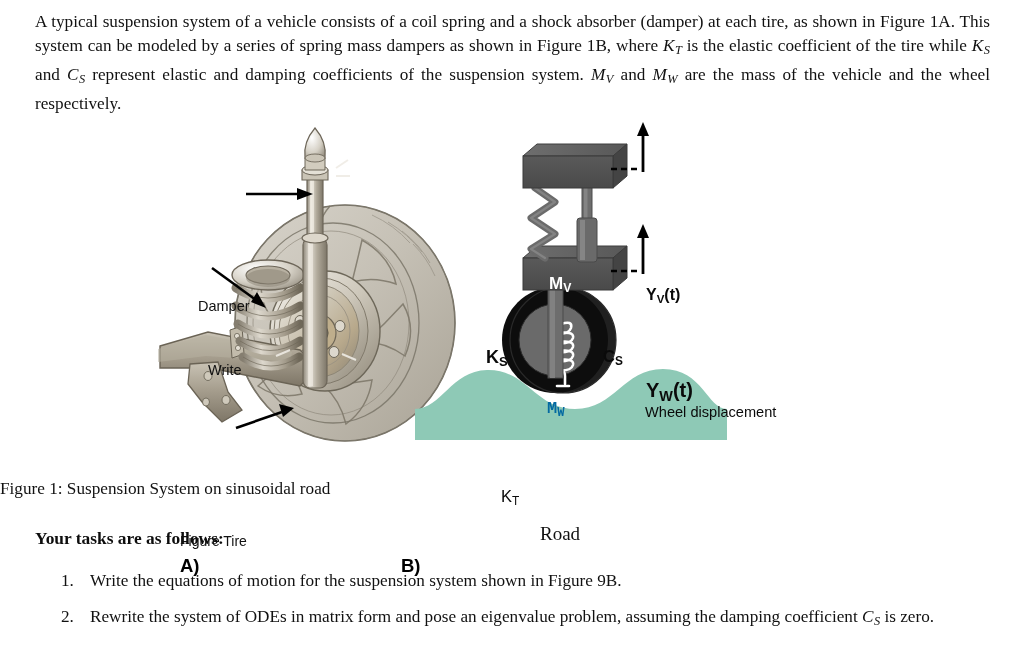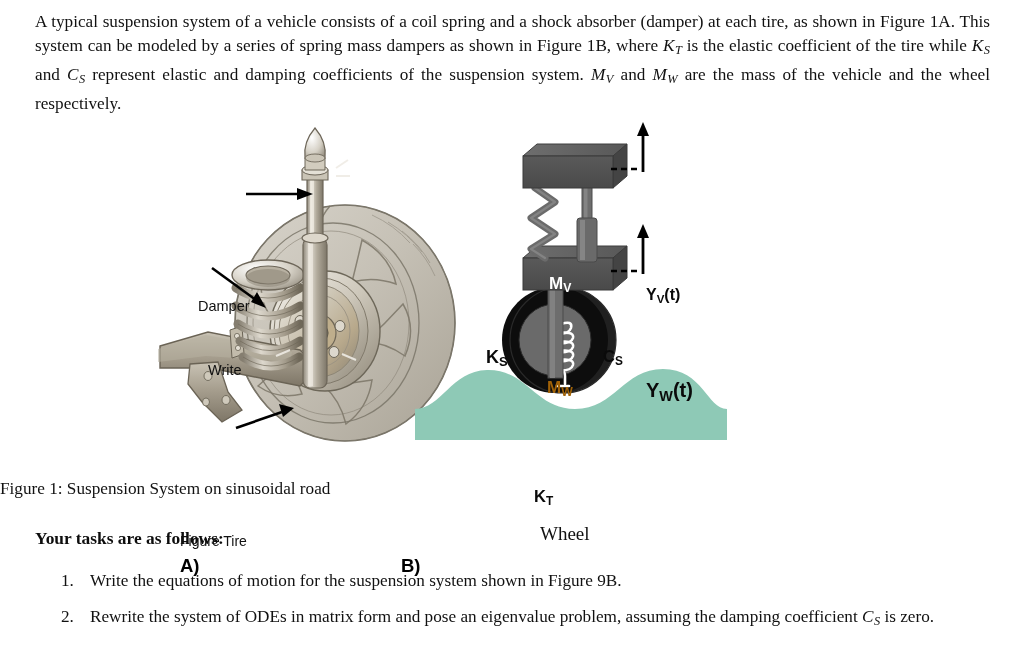--- a/index.html
+++ b/index.html
@@ -208,23 +208,22 @@
     font-size: 16.5px;
     font-weight: bold;
     color: #0a0a0a;
   }
   .lbl-kt {
     position: absolute;
     left: 501px;
     top: 369px;
     font-family: "Liberation Sans", sans-serif;
     font-size: 16.5px;
-    font-weight: bold;
-    color: #0a0a0a;
-    margin-left: 33px;
+    font-weight: normal;
+    color: #0a0a0a;
   }
   .bsub {
     font-size: 0.72em;
     vertical-align: -0.26em;
   }
   .lbl-road {
     position: absolute;
     left: 540px;
     top: 405px;
     font-family: "Liberation Serif", serif;
@@ -487,43 +486,44 @@
     <g stroke="#000">
       <path d="M196 153 L224 153" stroke-width="2.4" stroke-dasharray="6 4" fill="none"></path>
       <path d="M228 156 L228 116" stroke-width="2.8" fill="none"></path>
       <path d="M228 106 L222 120 L234 120 Z" fill="#000" stroke="none"></path>
     </g>
   </svg>
 
   <div style="position:absolute;left:549px;top:156px;font-family:'Liberation Sans',sans-serif;font-size:17px;font-weight:bold;color:#ffffff;">
     <span>M</span><span class="bsub">V</span>
   </div>
-  <div style="position:absolute;left:547px;top:260px;font-family:Liberation Sans, sans-serif;font-size:17px;font-weight:bold;color:#a16207;">
+  <div style="position:absolute;left:547px;top:281px;font-family:Liberation Mono, monospace;font-size:17px;font-weight:bold;color:#0369a1;">
     <span>M</span><span class="bsub">W</span>
   </div>
 
   <div class="lbl-ks">
     <span>K</span><span class="bsub">S</span>
   </div>
   <div class="lbl-cs">
     <span>C</span><span class="bsub">S</span>
   </div>
   <div class="lbl-kt">
     <span>K</span><span class="bsub">T</span>
   </div>
 
   <div class="lbl-yv">
     <span>Y</span><span class="bsub">V</span><span>(t)</span>
   </div>
 
   <div class="lbl-yw">
     <span>Y</span><span class="bsub">W</span><span>(t)</span>
   </div>
-
-  <div class="lbl-road">Wheel</div>
+  <div class="lbl-yw-desc">Wheel displacement</div>
+
+  <div class="lbl-road">Road</div>
 
   <div class="panel-letter-b">B)</div>
 </div>
 
 <div class="fig-caption">Figure 1: Suspension System on sinusoidal road</div>
 
 <div class="tasks-title">Your tasks are as follows:</div>
 
 <div class="task-list">
   <div class="task-item">

